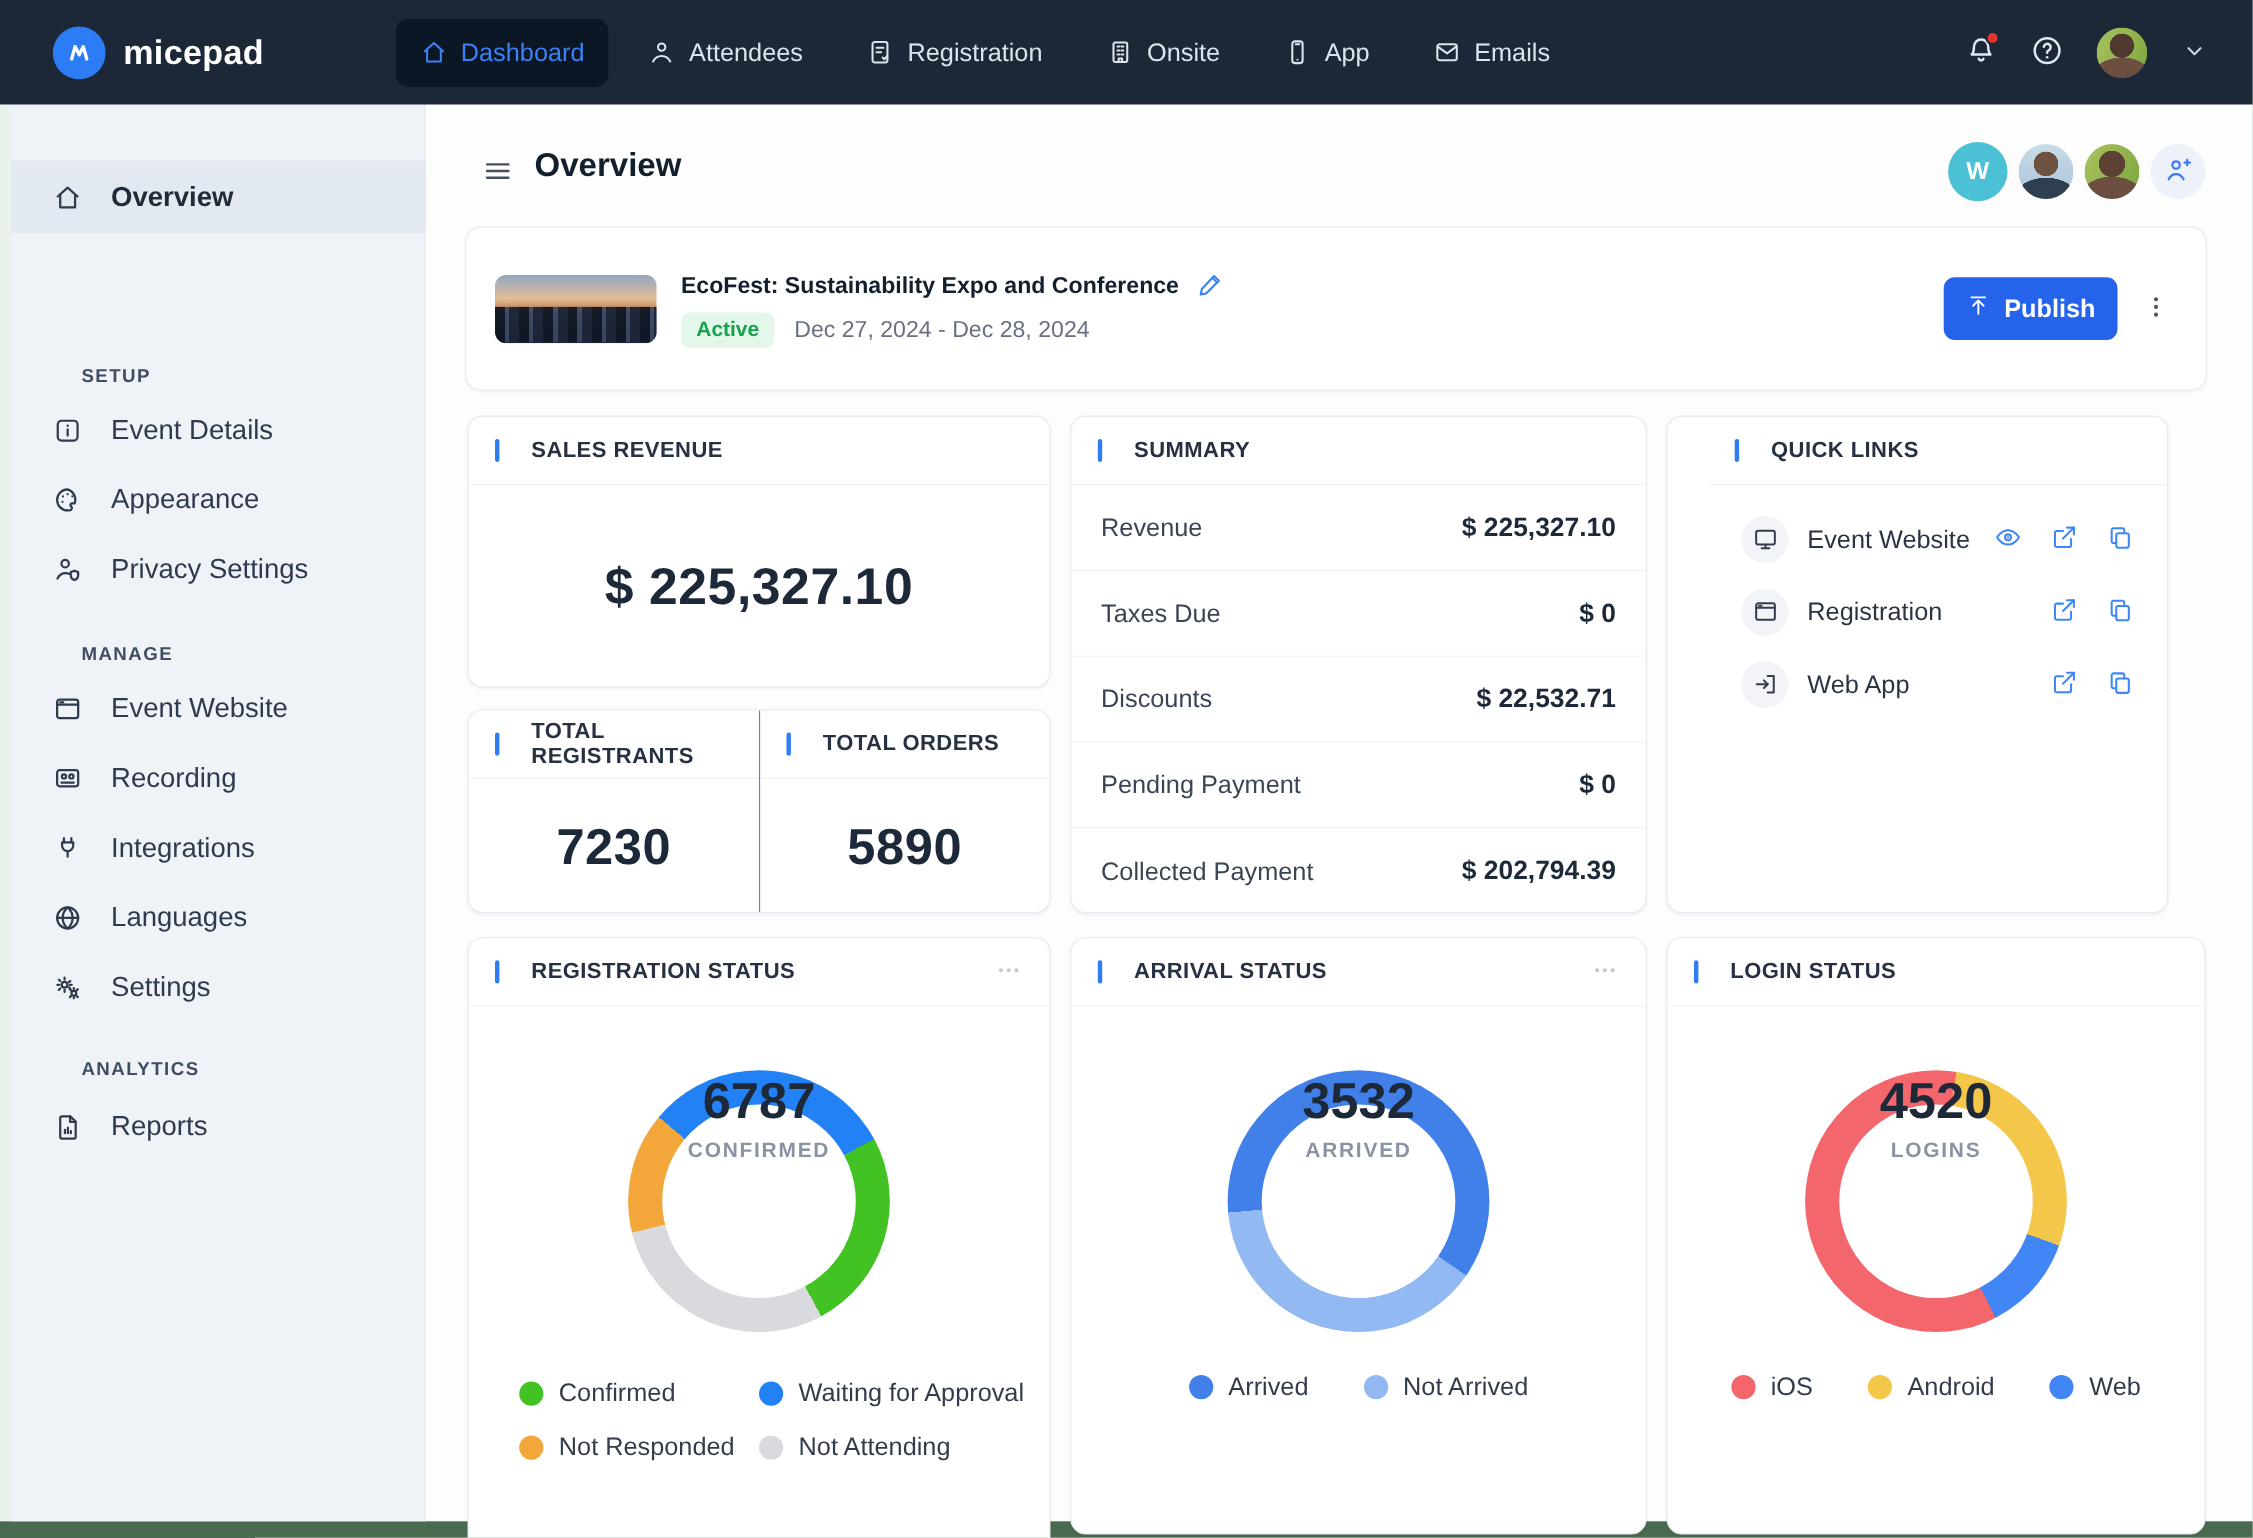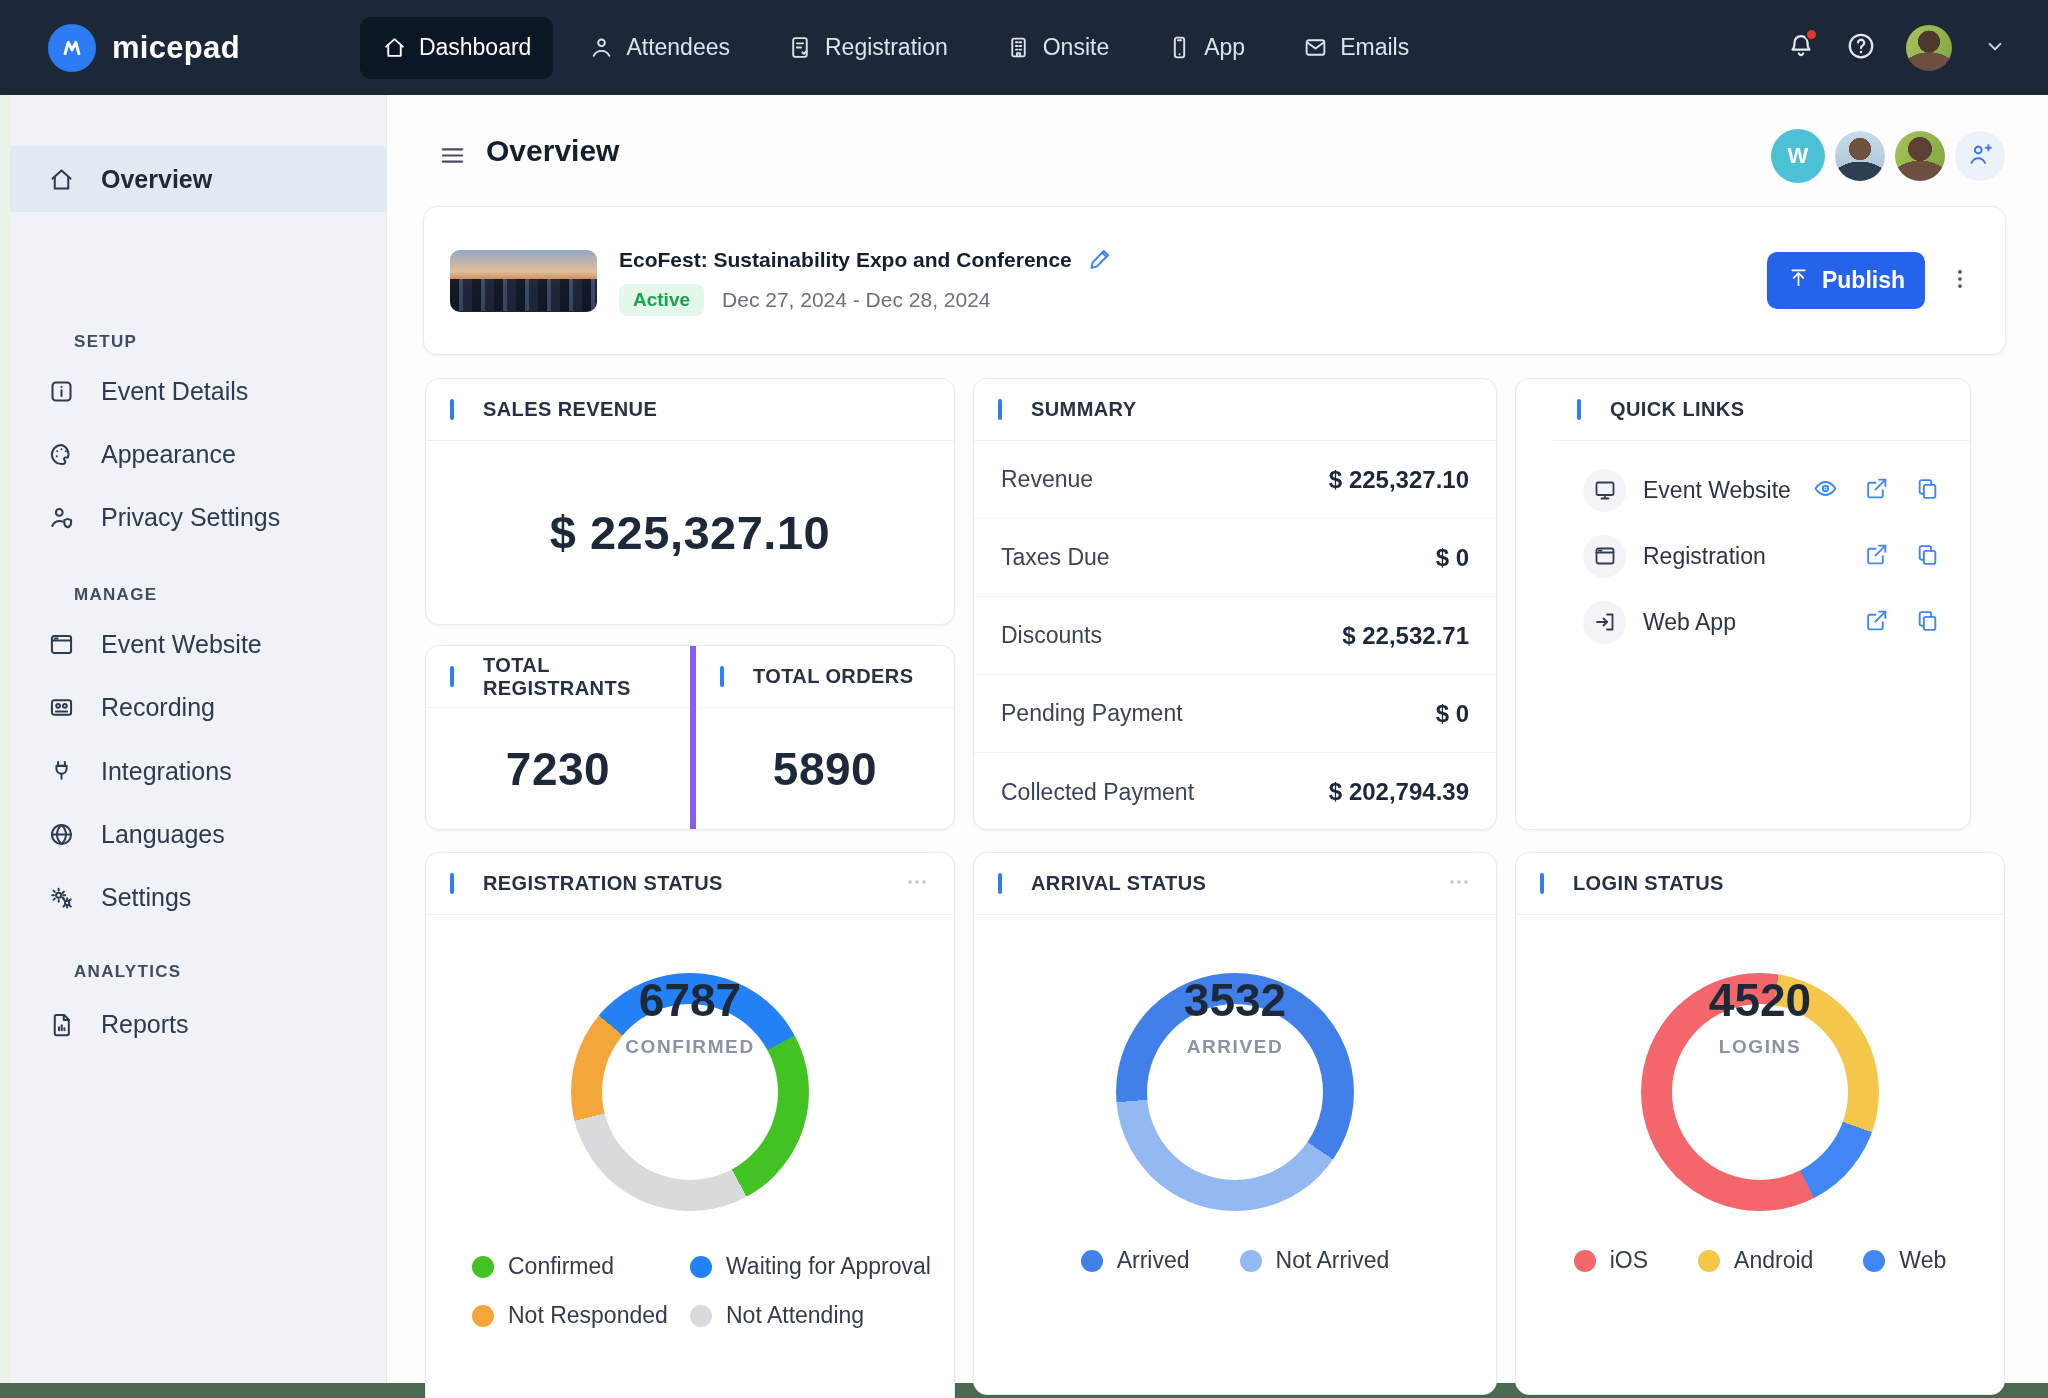--- a/index.html
+++ b/index.html
@@ -8,21 +8,21 @@
   #app { position:relative; width:2048px; height:1398px; overflow:hidden; background:#fdfdfe; }
 
   
   #navbar { position:absolute; left:0; top:0; width:2048px; height:95px; background:#1c2838; display:flex; align-items:center; z-index:5; }
   .brand { display:flex; align-items:center; gap:16px; margin-left:48px; cursor:pointer; }
   .brand-logo { width:48px; height:48px; border-radius:50%; background:#2b7cf5; display:flex; align-items:center; justify-content:center; }
   .brand-logo svg { width:30px; height:30px; }
   .brand-name { color:#ffffff; font-size:31px; font-weight:700; letter-spacing:.3px; }
   #nav-tabs { display:flex; align-items:center; gap:14px; margin-left:120px; }
   .nav-item { display:flex; align-items:center; gap:12px; background:transparent; border:none; color:#dde3ec; font-family:inherit; font-size:23px; padding:0 22px; height:62px; border-radius:11px; cursor:pointer; }
-  .nav-item.active { background:#0c1726; color:#ffffff; }
+  .nav-item.active { background:#0c1726; color:#3b82f6; }
   .nav-item .icon { display:flex; }
   .nav-item .icon svg { width:25px; height:25px; }
   .nav-right { margin-left:auto; margin-right:40px; display:flex; align-items:center; gap:30px; }
   .nav-icon-btn { position:relative; background:none; border:none; color:#e3e8f0; cursor:pointer; display:flex; }
   .nav-icon-btn svg { width:30px; height:30px; }
   .nav-badge { position:absolute; top:-3px; right:-2px; width:13px; height:13px; border-radius:50%; background:#e0372f; border:2px solid #1c2838; }
   .avatar { border-radius:50%; }
   .avatar-nav { width:46px; height:46px; cursor:pointer;
     background: radial-gradient(circle at 50% 36%, #4f382e 0 29%, rgba(0,0,0,0) 30%),
                 radial-gradient(ellipse 62% 45% at 50% 104%, #6d4f41 0 99%, rgba(0,0,0,0) 100%),
@@ -92,21 +92,21 @@
 
   
   #card-sales  { left:425px; top:378px; width:530px; height:247px; }
   #card-totals { left:425px; top:645px; width:530px; height:185px; }
   #card-summary{ left:973px; top:378px; width:524px; height:452px; }
   #card-quick  { left:1515px; top:378px; width:456px; height:452px;padding-left:37px; }
   .card-center { position:absolute; left:0; right:0; top:62px; bottom:0; display:flex; align-items:center; justify-content:center; }
   .big-value { font-size:47px; font-weight:800; color:#1d2939; letter-spacing:.5px; }
   .twin { position:absolute; inset:0; display:grid; grid-template-columns:1fr 1fr; }
   .twin-col { position:relative; }
-  .twin-col + .twin-col { border-left:6px solid #8b5cf6; }
+  .twin-col + .twin-col { border-left:1px solid #8b5cf6; }
   .twin-col .card-head { border-bottom:1px solid #eef0f4; }
   .twin-col .card-center { top:62px; }
   .twin-col .big-value { font-size:46px; }
 
   .srow { height:78px; display:flex; align-items:center; justify-content:space-between; padding:0 27px; border-bottom:1px solid #f0f2f6; }
   .srow:last-child { border-bottom:none;gap:20px; }
   .srow-label { font-size:23px; color:#3a4454; }
   .srow-value { font-size:24px; font-weight:600; color:#1d2939; }
 
   #quick-rows { padding-top:16px; }

